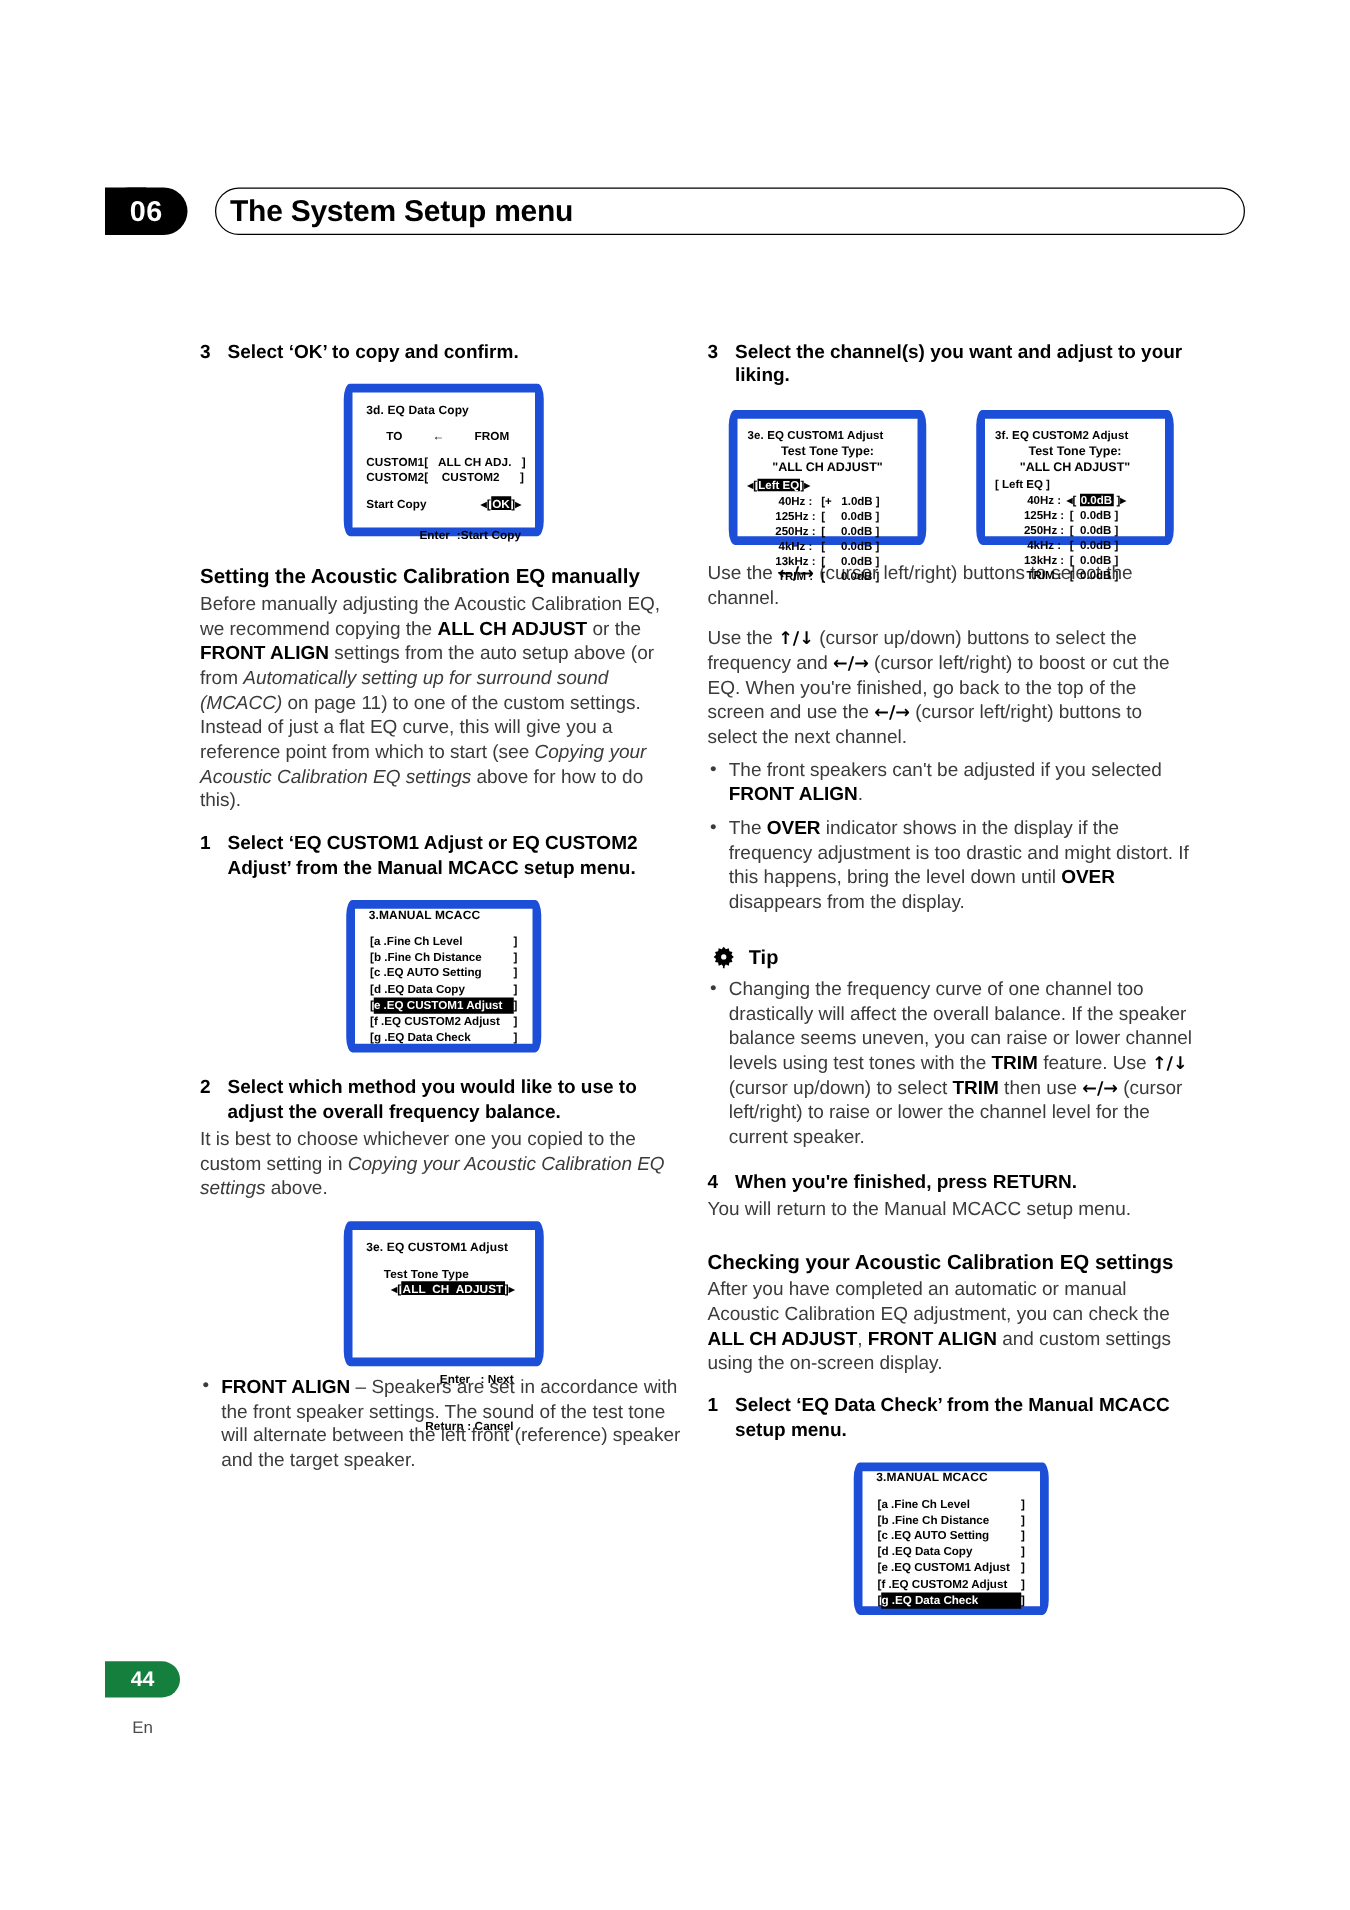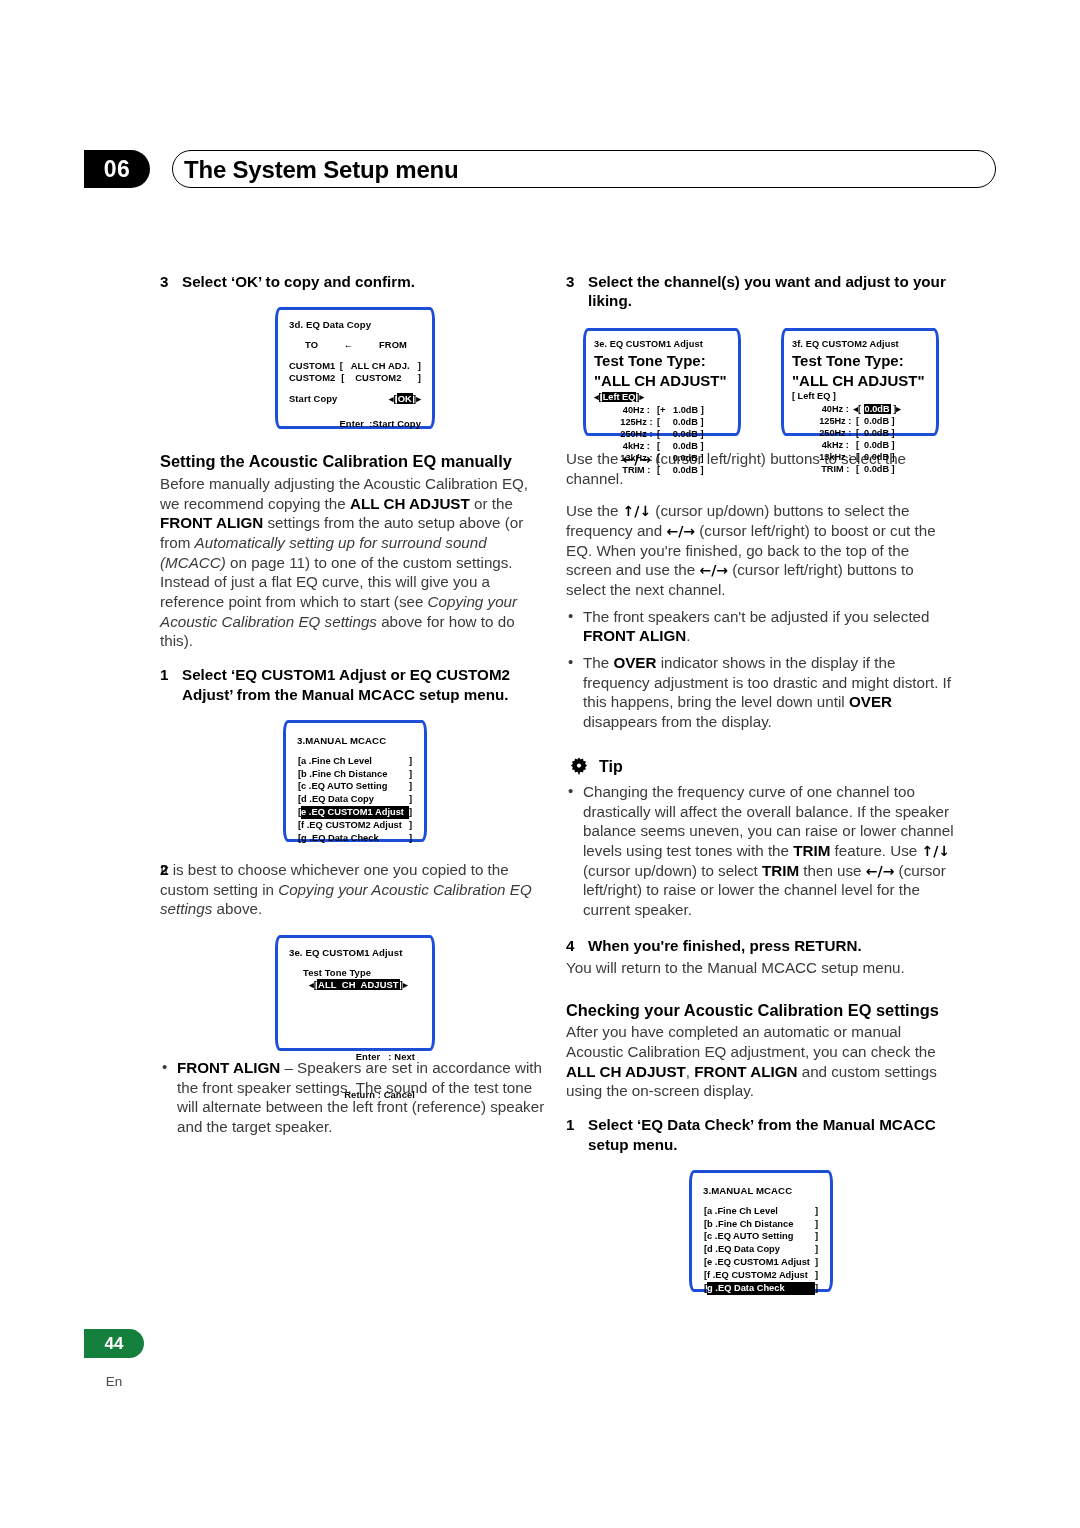--- a/index.html
+++ b/index.html
@@ -145,21 +145,21 @@
     font-size: 16px;
     font-weight: bold;
     color: #000;
   }
   .gear-icon { width: 22px; height: 22px; display: block; }
 
   
   .osd {
     position: relative;
     background: #fff;
-    border: 3px solid #1d4ed8;
+    border: 7px solid #1d4ed8;
     border-radius: 5px / 12px;
     box-sizing: border-box;
     font-family: "Liberation Sans", sans-serif;
     color: #000;
     margin: 16px auto 0 auto;
     padding: 9px 11px 8px 11px;
   }
   .osd .ln {
     font-size: 9.4px;
     font-weight: bold;
@@ -195,21 +195,21 @@
     display: flex;
     justify-content: space-between;
     margin-top: 8px;
   }
   .osd-copy .row-enter {
     text-align: right;
     margin-top: 13px;
   }
 
   
-  .osd-menu { width: 144px; height: 122px; padding-top: 12px; }
+  .osd-menu { width: 156px; height: 122px; padding-top: 0; }
   .osd-menu .mitem {
     display: flex;
     justify-content: space-between;
     font-size: 9.3px;
     font-weight: bold;
     line-height: 1.38;
     padding: 0 1px;
   }
   .osd-menu .mtext { flex: 1; }
   .osd-menu .mitem.sel .mtext {
@@ -225,21 +225,21 @@
   .osd-tone .tt-foot {
     margin-top: 34px;
     text-align: right;
     padding-right: 6px;
     line-height: 1.35;
   }
 
   
   .osd-eq { width: 158px; height: 108px; padding: 7px 8px 6px 8px; }
   .osd-eq .title { font-size: 9.2px; margin-bottom: 1px; }
-  .osd-eq .tt { font-size: 15px; font-weight: bold; line-height: 1.3; }
+  .osd-eq .tt { font-size: 10px; font-weight: bold; text-align: center; line-height: 1.3; }
   .osd-eq .chan { font-size: 9.2px; font-weight: bold; margin: 1px 0 3px 0; }
   .osd-eq table {
     border-collapse: collapse;
     margin: 0 auto;
     font-size: 9.2px;
     font-weight: bold;
   }
   .osd-eq td { padding: 0; line-height: 1.3; white-space: pre; }
   .osd-eq td.freq { text-align: center; padding-right: 2px; }
 
@@ -366,20 +366,21 @@
         <div class="mitem">
           <span>[</span>
           <span class="mtext"> g .EQ Data Check </span>
           <span>]</span>
         </div>
       </div>
   </div>
 
   <p class="step" style="margin-top:18px;">
     <span class="num">2</span>
+    <span>Select which method you would like to use to adjust the overall frequency balance.</span>
   </p>
   <p class="para"><span>It is best to choose whichever one you copied to the custom setting in </span><i>Copying your Acoustic Calibration EQ settings</i><span> above.</span></p>
 
   <div class="osd osd-tone">
     <div class="ln title">3e. EQ CUSTOM1 Adjust</div>
     <div class="ln tt-label">Test Tone Type</div>
     <div class="ln tt-val"><span>◂[</span><span class="inv">ALL  CH  ADJUST</span><span>]▸</span></div>
     <div class="ln tt-foot">
       <div>Enter   : Next</div>
       <div>Return : Cancel</div>

